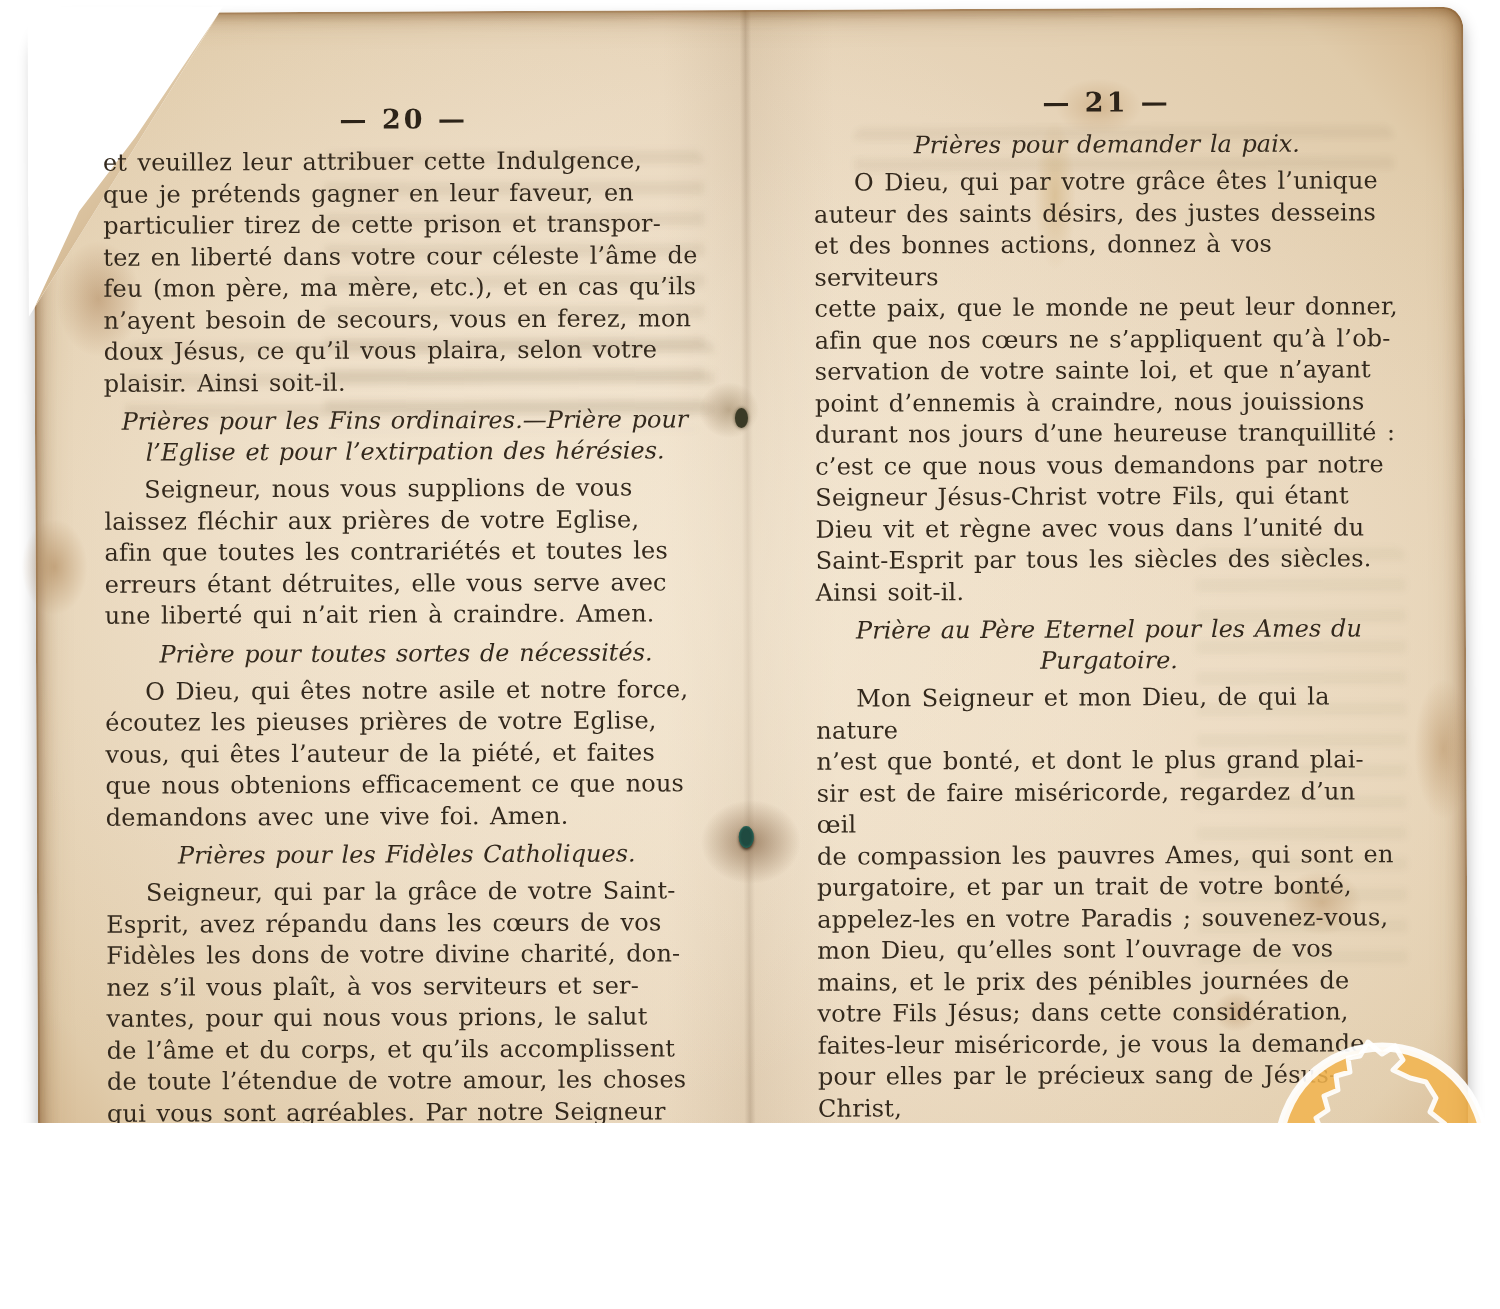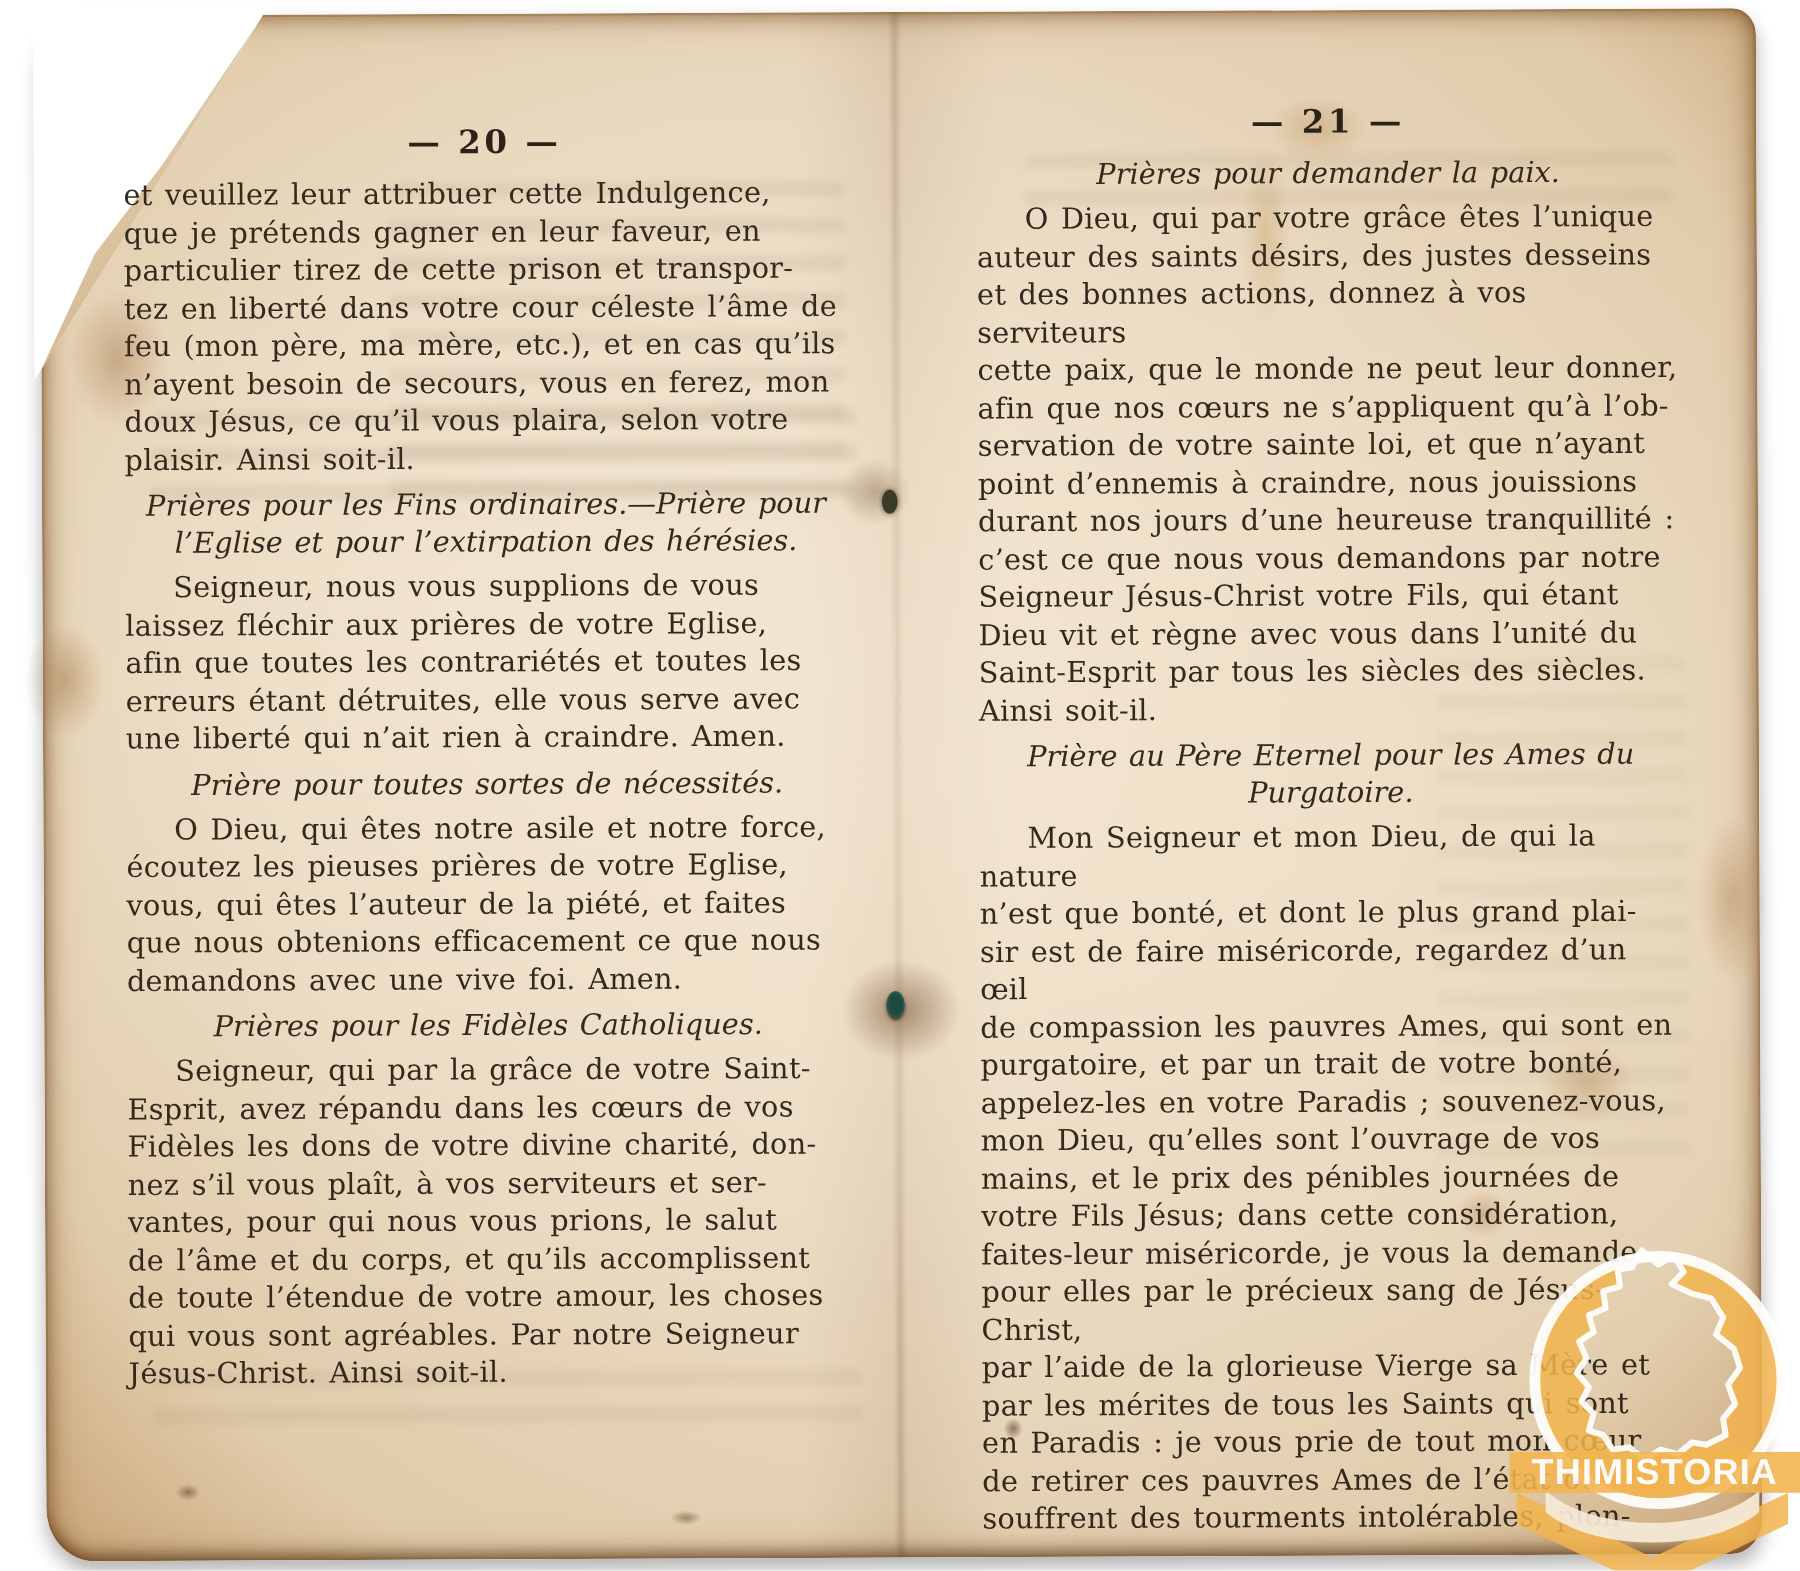--- a/index.html
+++ b/index.html
@@ -1,17 +1,17 @@
 <!DOCTYPE html>
 <html lang="fr"><head>
 <meta charset="utf-8">
 <style>
   html,body{margin:0;padding:0;background:#ffffff;}
   .scan{
-    position:relative;width:1500px;height:1309px;overflow:hidden;
+    position:relative;width:1500px;height:1123px;overflow:hidden;
     background:#ffffff;
     font-family:"DejaVu Serif","Liberation Serif",serif;
   }
   
   .book{
     position:absolute;left:36px;top:10px;width:1430px;height:1288px;
     transform:rotate(-0.25deg);
     background:
       radial-gradient(ellipse at 30% 40%, rgba(248,238,220,.55) 0%, rgba(248,238,220,0) 55%),
       radial-gradient(ellipse at 72% 55%, rgba(244,230,208,.5) 0%, rgba(244,230,208,0) 60%),

